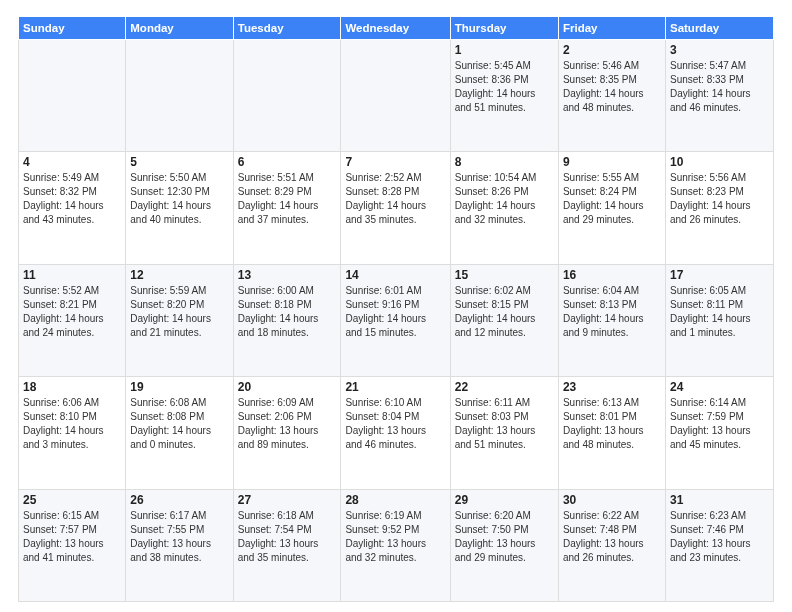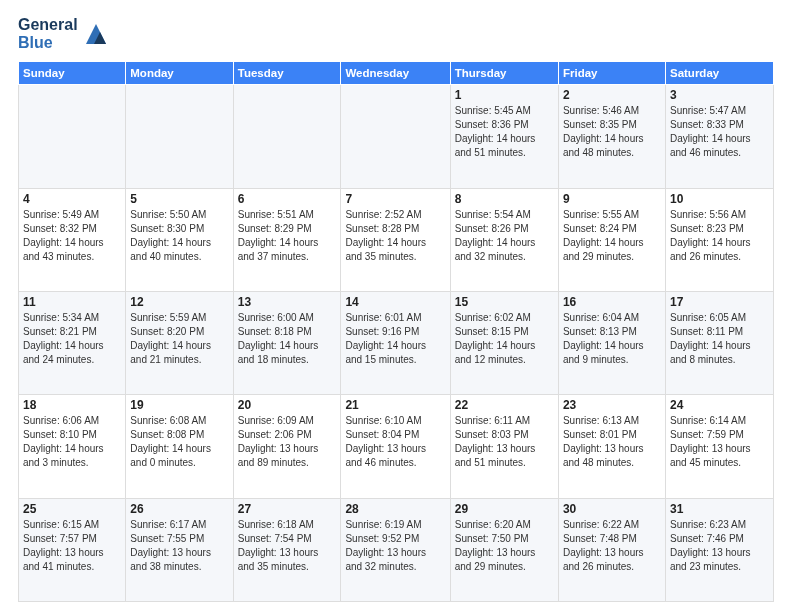--- a/index.html
+++ b/index.html
@@ -85,38 +85,20 @@
       color: #333;
     }
     .empty-cell {
       background: #f9f9f9;
     }
   </style>
 </head>
 <body>
 
 <div class="page">
-  <div class="header">
-    <div class="logo-area">
-      <div style="display:flex;align-items:center;gap:2px;">
-        <div style="line-height:1.1">
-          <div style="font-size:16px;font-weight:bold;color:#1a3a5c;">General</div>
-          <div style="font-size:16px;font-weight:bold;color:#2f6eb5;">Blue</div>
-        </div>
-        <svg width="32" height="32" viewBox="0 0 32 32">
-          <polygon points="6,26 16,6 26,26" fill="#2f6eb5"></polygon>
-          <polygon points="14,26 20,14 26,26" fill="#1a3a5c"></polygon>
-        </svg>
-      </div>
-    </div>
-    <div class="title-area">
-      <div class="main-title"></div>
-      <div class="subtitle"></div>
-    </div>
-  </div>
 
   <table class="calendar-table">
     <thead>
       <tr>
       <th>Sunday</th>
           <th>Monday</th>
           <th>Tuesday</th>
           <th>Wednesday</th>
           <th>Thursday</th>
           <th>Friday</th>
@@ -164,21 +146,21 @@
               <div>Sunrise: 5:49 AM</div>
               <div>Sunset: 8:32 PM</div>
               <div>Daylight: 14 hours</div>
               <div>and 43 minutes.</div>
             </div>
           </td>
           <td>
             <span class="day-number">5</span>
             <div class="cell-content">
               <div>Sunrise: 5:50 AM</div>
-              <div>Sunset: 8:30 PM</div>
+              <div>Sunset: 12:30 PM</div>
               <div>Daylight: 14 hours</div>
               <div>and 40 minutes.</div>
             </div>
           </td>
           <td>
             <span class="day-number">6</span>
             <div class="cell-content">
               <div>Sunrise: 5:51 AM</div>
               <div>Sunset: 8:29 PM</div>
               <div>Daylight: 14 hours</div>
@@ -190,21 +172,21 @@
             <div class="cell-content">
               <div>Sunrise: 2:52 AM</div>
               <div>Sunset: 8:28 PM</div>
               <div>Daylight: 14 hours</div>
               <div>and 35 minutes.</div>
             </div>
           </td>
           <td>
             <span class="day-number">8</span>
             <div class="cell-content">
-              <div>Sunrise: 5:54 AM</div>
+              <div>Sunrise: 10:54 AM</div>
               <div>Sunset: 8:26 PM</div>
               <div>Daylight: 14 hours</div>
               <div>and 32 minutes.</div>
             </div>
           </td>
           <td>
             <span class="day-number">9</span>
             <div class="cell-content">
               <div>Sunrise: 5:55 AM</div>
               <div>Sunset: 8:24 PM</div>
@@ -219,21 +201,21 @@
               <div>Sunset: 8:23 PM</div>
               <div>Daylight: 14 hours</div>
               <div>and 26 minutes.</div>
             </div>
           </td>
         </tr>
         <tr>
           <td>
             <span class="day-number">11</span>
             <div class="cell-content">
-              <div>Sunrise: 5:34 AM</div>
+              <div>Sunrise: 5:52 AM</div>
               <div>Sunset: 8:21 PM</div>
               <div>Daylight: 14 hours</div>
               <div>and 24 minutes.</div>
             </div>
           </td>
           <td>
             <span class="day-number">12</span>
             <div class="cell-content">
               <div>Sunrise: 5:59 AM</div>
               <div>Sunset: 8:20 PM</div>
@@ -276,21 +258,21 @@
               <div>Daylight: 14 hours</div>
               <div>and 9 minutes.</div>
             </div>
           </td>
           <td>
             <span class="day-number">17</span>
             <div class="cell-content">
               <div>Sunrise: 6:05 AM</div>
               <div>Sunset: 8:11 PM</div>
               <div>Daylight: 14 hours</div>
-              <div>and 8 minutes.</div>
+              <div>and 1 minutes.</div>
             </div>
           </td>
         </tr>
         <tr>
           <td>
             <span class="day-number">18</span>
             <div class="cell-content">
               <div>Sunrise: 6:06 AM</div>
               <div>Sunset: 8:10 PM</div>
               <div>Daylight: 14 hours</div>

